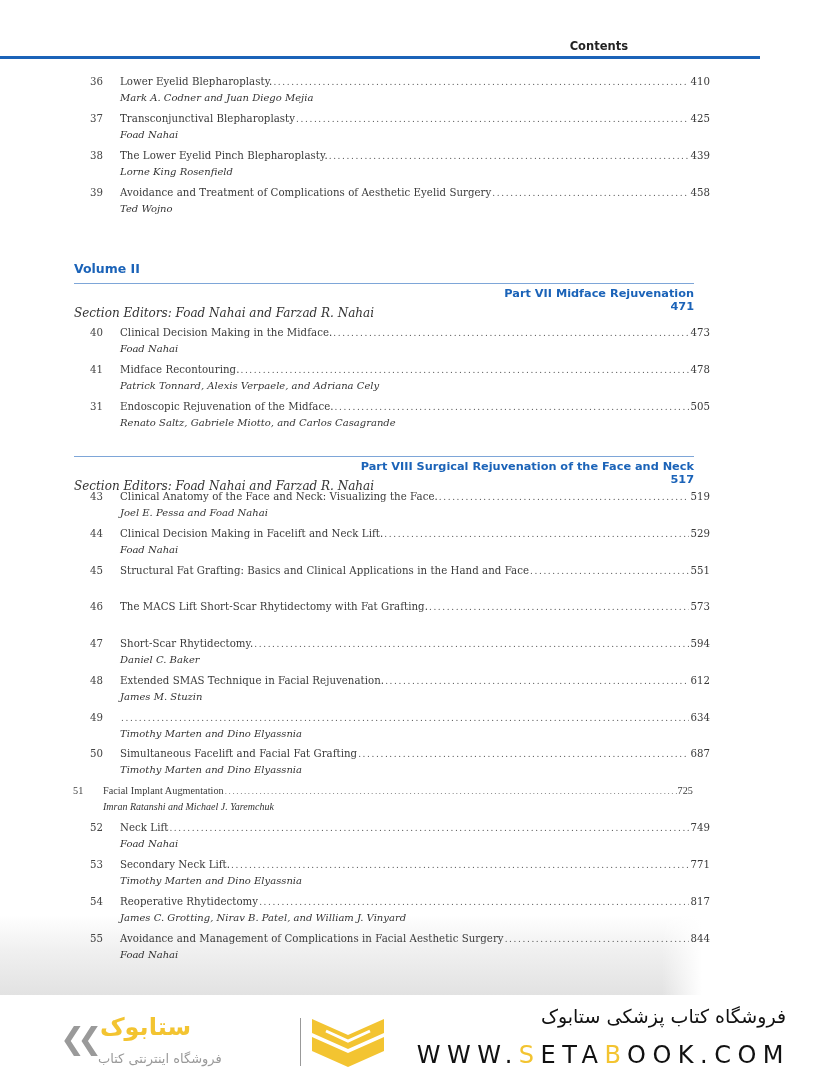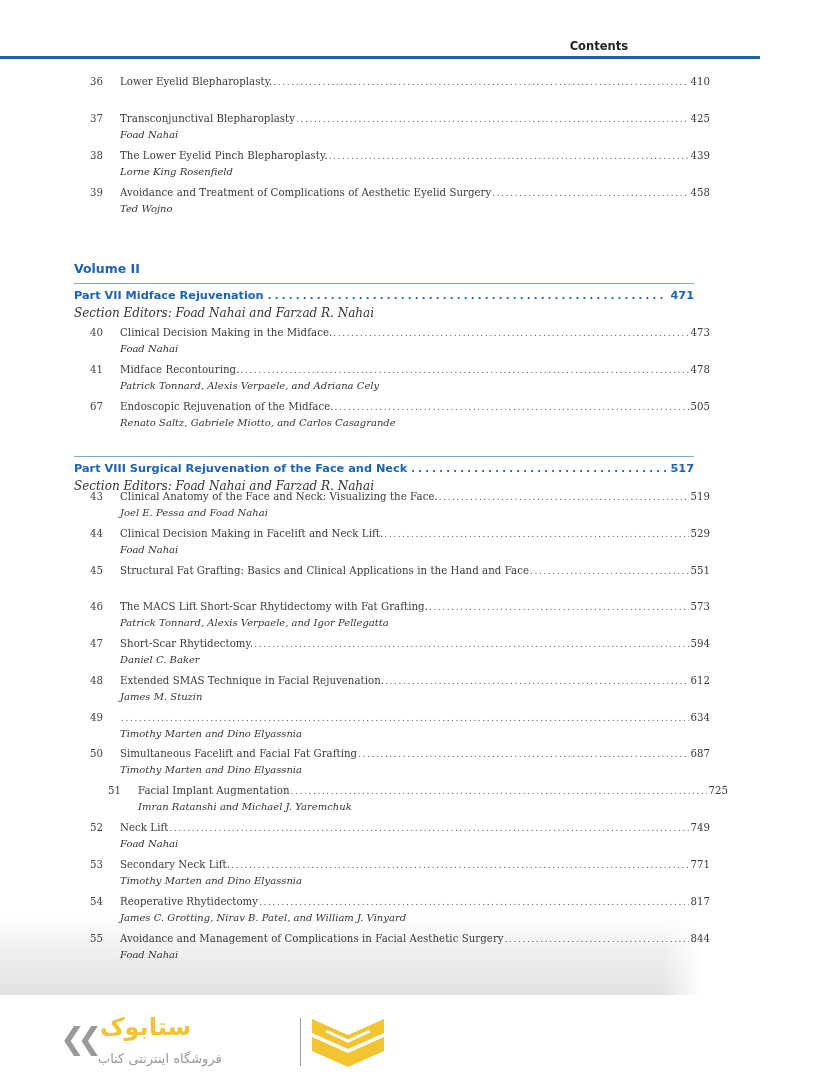--- a/index.html
+++ b/index.html
@@ -47,23 +47,23 @@
     font-family: "DejaVu Sans", "Liberation Sans", sans-serif;
     font-size: 12.5px; font-weight: bold; color: #1b63b8;
   }
   .part {
     position: absolute; left: 74px; width: 620px;
   }
   .part .rule {
     position: absolute; left: 0; top: -4px; width: 620px; height: 1px; background: #7ea6d8;
   }
   .part .line {
-    display: flex; align-items: center; height: 16px;
+    display: flex; align-items: flex-end; height: 16px;
     font-family: "DejaVu Sans", "Liberation Sans", sans-serif;
-    font-size: 11.3px; font-weight: bold; color: #1b63b8;
+    font-size: 11.3px; font-weight: bold; color: #1b63b8; flex-direction: column;
   }
   .part .title { flex: none; white-space: nowrap; }
   .part .leader {
     flex: 1; overflow: hidden; white-space: nowrap; margin: 0 4px;
     letter-spacing: 3.2px; font-size: 10px;
   }
   .part .page { flex: none; }
   .part .editors {
     font-style: italic; font-size: 12px; color: #333; margin-top: 3px;
     font-family: "DejaVu Serif", "Liberation Serif", serif;
@@ -104,20 +104,21 @@
   <div class="header-title">Contents</div>
   <div class="header-rule"></div>
 
   <div class="entry" style="left:74px; top:76px;">
     <div class="line">
       <span class="num">36</span>
       <span class="title">Lower Eyelid Blepharoplasty.</span>
       <span class="leader">..................................................................................................................................................</span>
       <span class="page">410</span>
     </div>
+    <div class="authors">Mark A. Codner and Juan Diego Mejia</div>
   </div>
   <div class="entry" style="left:74px; top:113px;">
     <div class="line">
       <span class="num">37</span>
       <span class="title"> Transconjunctival Blepharoplasty</span>
       <span class="leader">..................................................................................................................................................</span>
       <span class="page">425</span>
     </div>
     <div class="authors">Foad Nahai</div>
   </div>
@@ -165,21 +166,21 @@
     <div class="line">
       <span class="num">41</span>
       <span class="title">Midface Recontouring.</span>
       <span class="leader">..................................................................................................................................................</span>
       <span class="page">478</span>
     </div>
     <div class="authors">Patrick Tonnard, Alexis Verpaele, and Adriana Cely</div>
   </div>
   <div class="entry" style="left:74px; top:401px;">
     <div class="line">
-      <span class="num">67</span>
+      <span class="num">31</span>
       <span class="title">Endoscopic Rejuvenation of the Midface.</span>
       <span class="leader">..................................................................................................................................................</span>
       <span class="page">505</span>
     </div>
     <div class="authors">Renato Saltz, Gabriele Miotto, and Carlos Casagrande</div>
   </div>
 
   <div class="part" style="top:460px;">
     <div class="rule"></div>
     <div class="line">
@@ -216,21 +217,20 @@
       <span class="page">551</span>
     </div>
   </div>
   <div class="entry" style="left:74px; top:601px;">
     <div class="line">
       <span class="num">46</span>
       <span class="title">The MACS Lift Short-Scar Rhytidectomy with Fat Grafting.</span>
       <span class="leader">..................................................................................................................................................</span>
       <span class="page">573</span>
     </div>
-    <div class="authors">Patrick Tonnard, Alexis Verpaele, and Igor Pellegatta</div>
   </div>
   <div class="entry" style="left:74px; top:638px;">
     <div class="line">
       <span class="num">47</span>
       <span class="title">Short-Scar Rhytidectomy.</span>
       <span class="leader">..................................................................................................................................................</span>
       <span class="page">594</span>
     </div>
     <div class="authors">Daniel C. Baker</div>
   </div>
@@ -253,21 +253,21 @@
   </div>
   <div class="entry" style="left:74px; top:748px;">
     <div class="line">
       <span class="num">50</span>
       <span class="title">Simultaneous Facelift and Facial Fat Grafting</span>
       <span class="leader">..................................................................................................................................................</span>
       <span class="page">687</span>
     </div>
     <div class="authors">Timothy Marten and Dino Elyassnia</div>
   </div>
-  <div class="entry" style="left:92px; top:785px;">
+  <div class="entry" style="left:57px; top:785px;font-family:Liberation Serif, serif;">
     <div class="line">
       <span class="num">51</span>
       <span class="title">Facial Implant Augmentation</span>
       <span class="leader">..................................................................................................................................................</span>
       <span class="page">725</span>
     </div>
     <div class="authors">Imran Ratanshi and Michael J. Yaremchuk</div>
   </div>
   <div class="entry" style="left:74px; top:822px;">
     <div class="line">
@@ -312,13 +312,15 @@
     <span class="logo-chev">❮❮</span>
     <span class="logo-text" style="left:40px;">ستابوک</span>
     <span class="logo-sub">فروشگاه اینترنتی کتاب</span>
     <span class="logo-divider"></span>
     <svg class="logo-mark" width="72" height="56" viewBox="0 0 72 56">
       <path d="M0 4 L36 20 L72 4 L72 18 L36 34 L0 18 Z" fill="#f3c431"></path>
       <path d="M0 22 L36 38 L72 22 L72 36 L36 52 L0 36 Z" fill="#f3c431"></path>
       <path d="M14 16 L36 26 L58 16" stroke="#fff" stroke-width="3" fill="none"></path>
     </svg>
   </div>
+  <div class="shop-fa">فروشگاه کتاب پزشکی ستابوک</div>
+  <div class="shop-url"><span>WWW.</span><span class="hl">S</span><span>ETA</span><span class="hl">B</span><span>OOK.COM</span></div>
 </div>
 
 </body></html>

